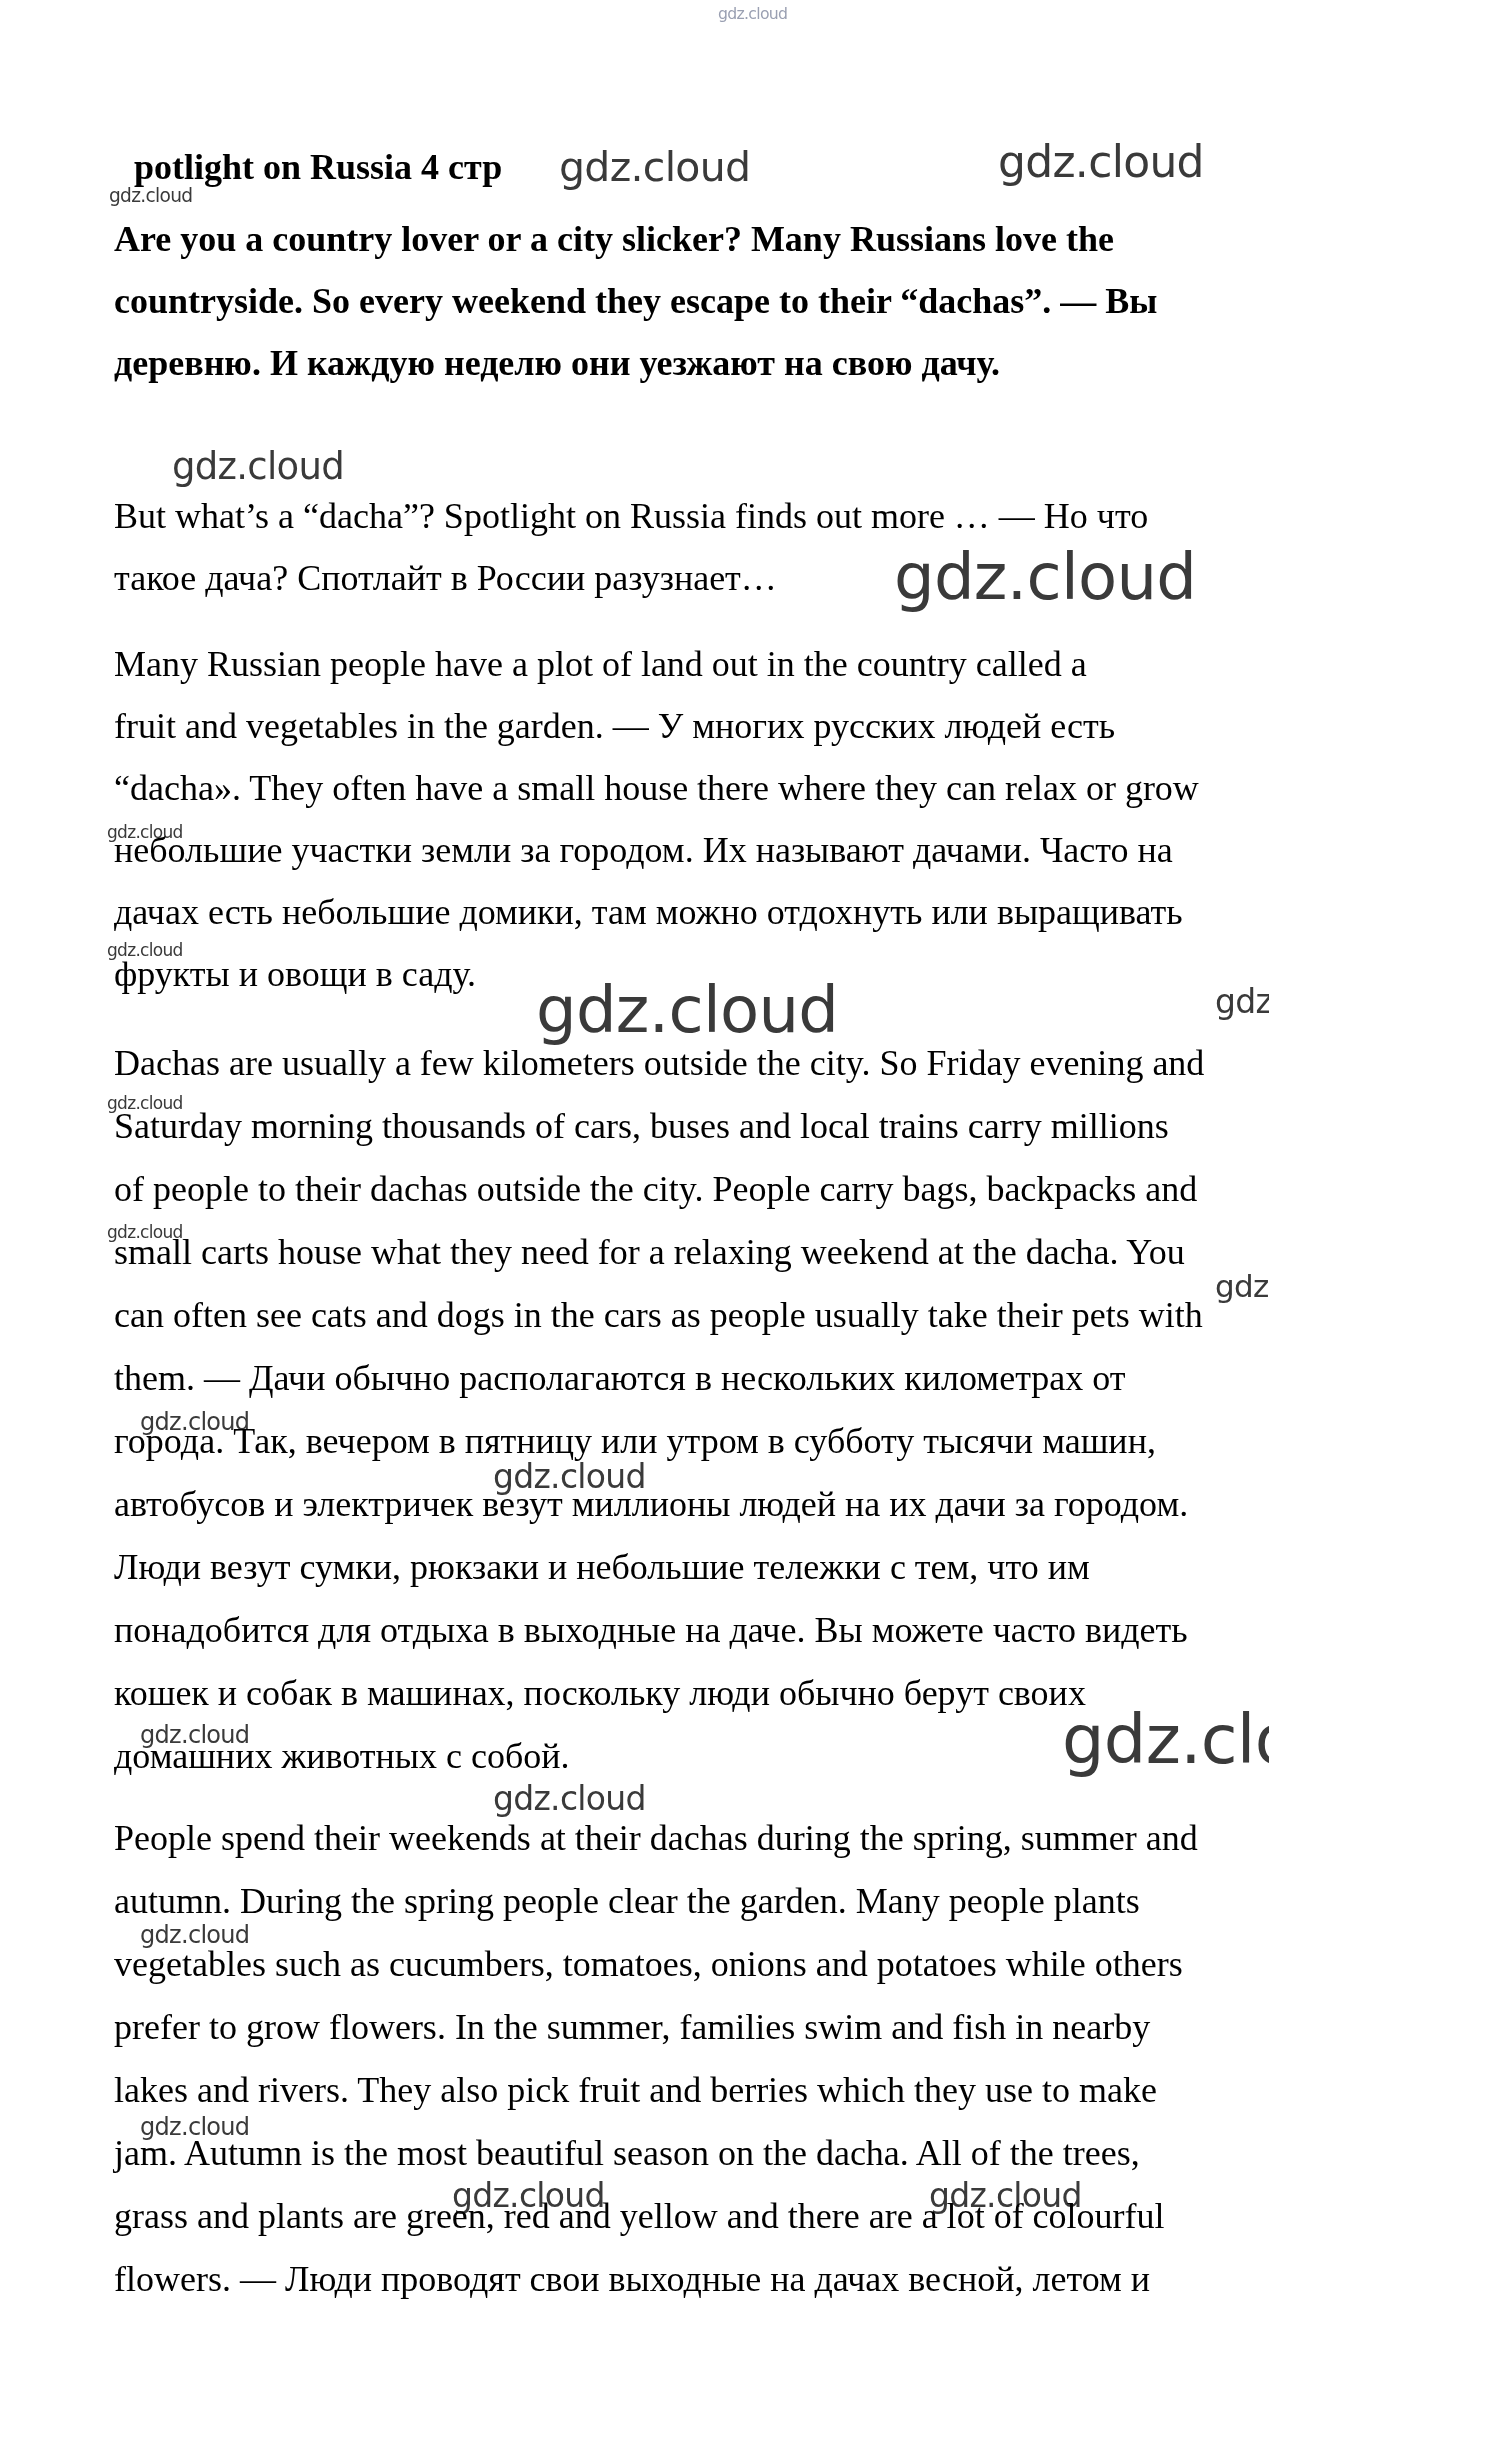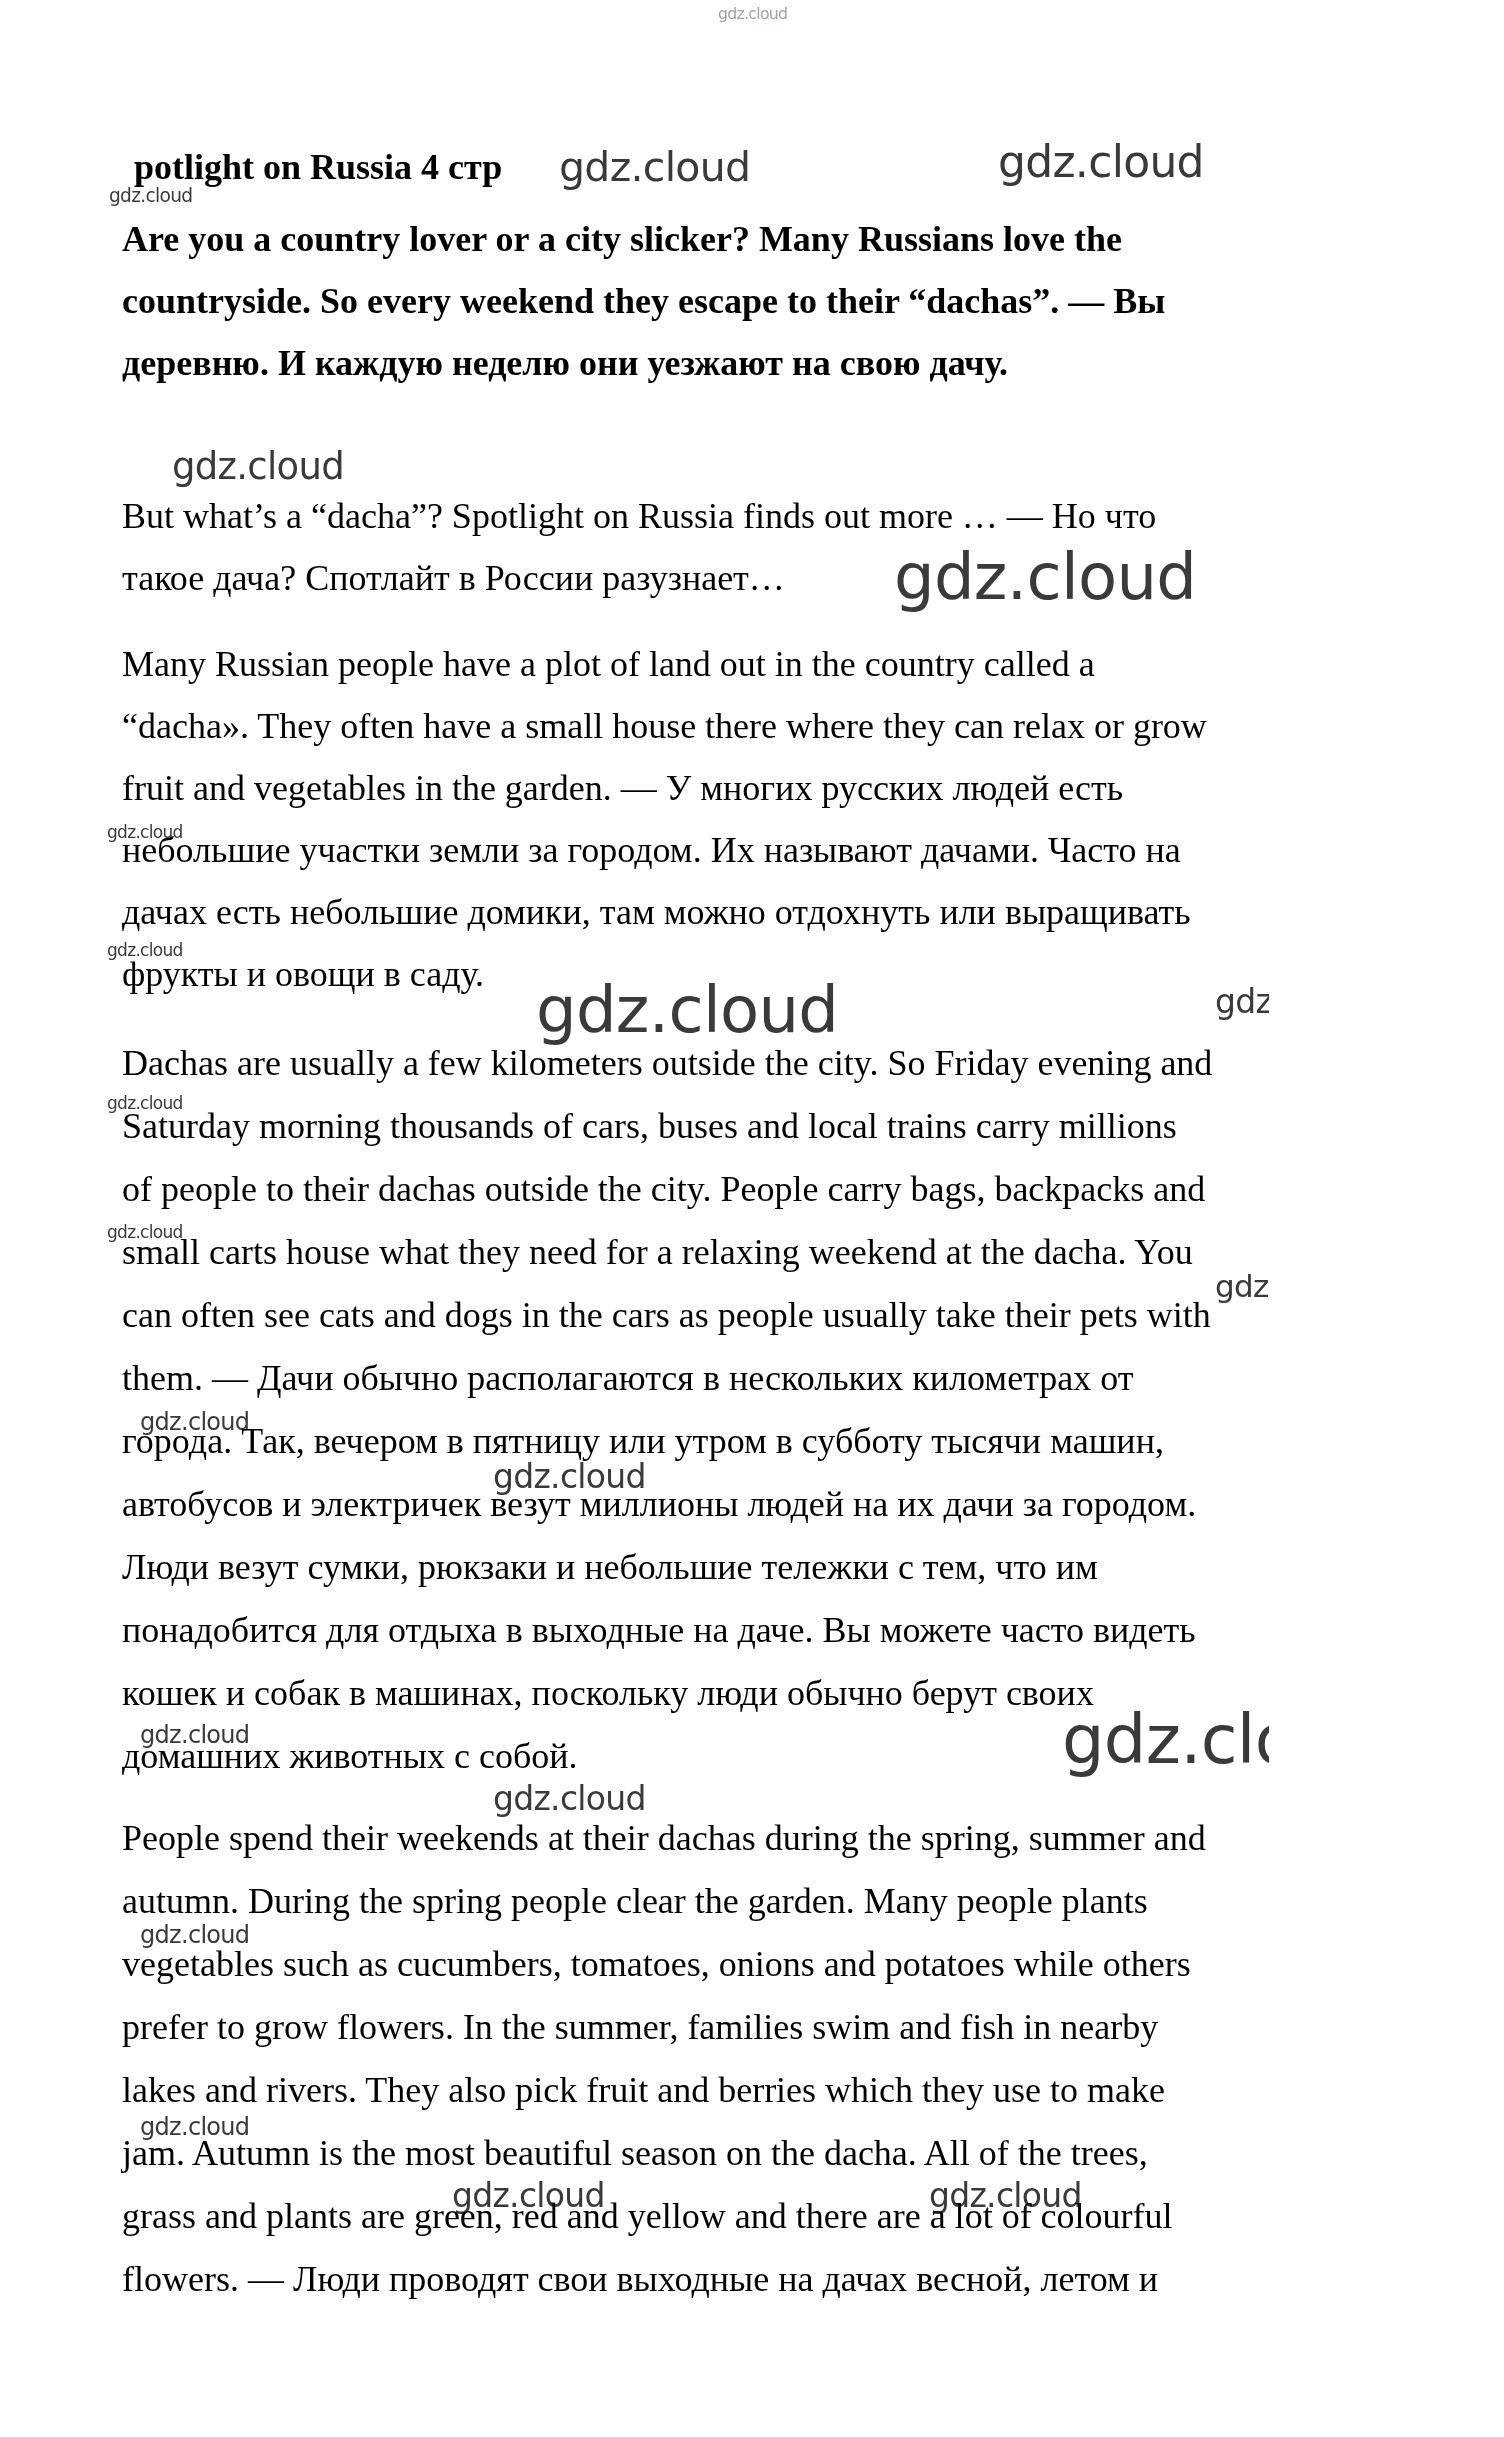--- a/index.html
+++ b/index.html
@@ -15,21 +15,21 @@
     position: absolute;
     margin: 12px;
     font-family: "Liberation Serif", serif;
     font-weight: bold;
     font-size: 36px;
     color: #000000;
     white-space: nowrap;
   }
   .para {
     position: absolute;
-    left: 122px;
+    left: 114px;
     width: 1301px;
   }
   .para .line {
     font-size: 36px;
     line-height: 62px;
     color: #000000;
     white-space: nowrap;
   }
   .para.bold .line {
     font-weight: bold;
@@ -83,22 +83,22 @@
     <div class="line">деревню. И каждую неделю они уезжают на свою дачу.</div>
   </div>
 
   <div class="para" style="top:485px;">
     <div class="line">But what’s a “dacha”? Spotlight on Russia finds out more … — Но что</div>
     <div class="line">такое дача? Спотлайт в России разузнает…</div>
   </div>
 
   <div class="para" style="top:633px;">
     <div class="line">Many Russian people have a plot of land out in the country called a</div>
+    <div class="line">fruit and vegetables in the garden. — У многих русских людей есть</div>
     <div class="line">“dacha». They often have a small house there where they can relax or grow</div>
-    <div class="line">fruit and vegetables in the garden. — У многих русских людей есть</div>
     <div class="line">небольшие участки земли за городом. Их называют дачами. Часто на</div>
     <div class="line">дачах есть небольшие домики, там можно отдохнуть или выращивать</div>
     <div class="line">фрукты и овощи в саду.</div>
   </div>
 
   <div class="para lh88" style="top:1032px;">
     <div class="line">Dachas are usually a few kilometers outside the city. So Friday evening and</div>
     <div class="line">Saturday morning thousands of cars, buses and local trains carry millions</div>
     <div class="line">of people to their dachas outside the city. People carry bags, backpacks and</div>
     <div class="line">small carts house what they need for a relaxing weekend at the dacha. You</div>

